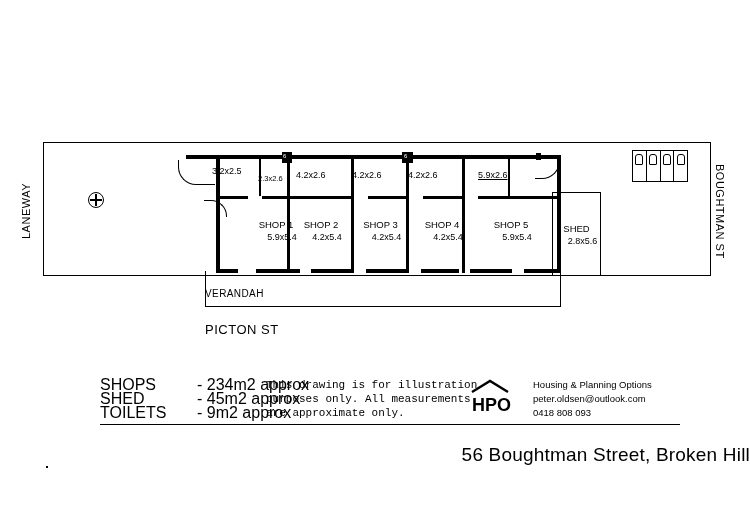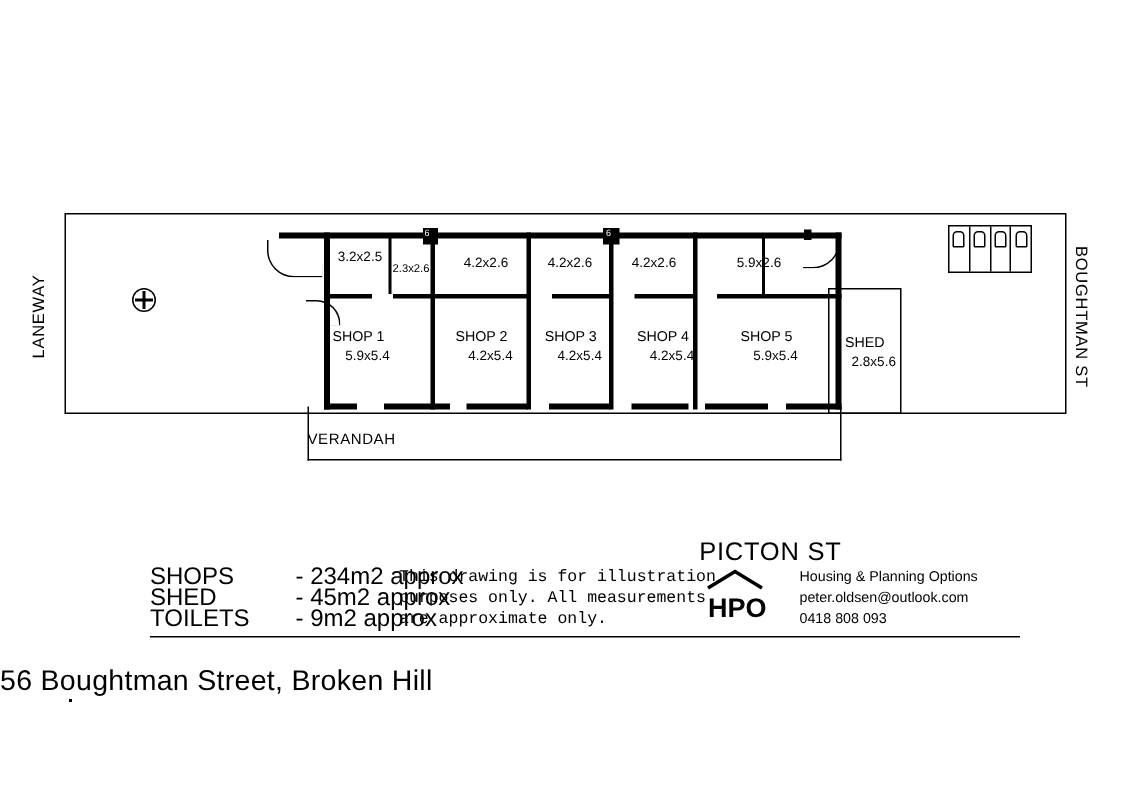--- a/index.html
+++ b/index.html
@@ -43,24 +43,23 @@
     height: 70px;
     transform: rotate(180deg);
   }
   #boughtman-label {
     left: 714px; top: 164px;
     height: 95px;
   }
   #picton-label {
     left: 205px; top: 322px;
     width: 356px;
-    text-align: right;
-    font-size: 17px;
+    text-align: left;
+    font-size: 13px;
     letter-spacing: 0.5px;
-    margin-top: 36px;
   }
 
   
   .wall {
     background: #000;
     position: absolute;
   }
 
   
   .room-label {
@@ -69,21 +68,21 @@
     font-size: 9px;
     line-height: 13px;
     white-space: nowrap;
   }
   .room-name { font-size: 9.5px; }
   .room-dim { font-size: 9px; margin-left: 12px; }
 
   .rear-dim {
     position: absolute;
     font-size: 9px;
-    text-align: center;
+    text-align: left;
     white-space: nowrap;
   }
 
   
   #verandah-box {
     left: 205px; top: 271px;
     width: 356px; height: 36px;
     border: 1.5px solid #000;
     border-top: none;
     box-sizing: border-box;
@@ -167,21 +166,21 @@
   #logo {
     position: absolute;
     left: 468px; top: 378px;
     width: 44px; height: 38px;
   }
 
   
   #footer-title {
     left: 0; top: 444px;
     width: 750px;
-    text-align: left;
+    text-align: right;
     font-size: 19px;
     letter-spacing: 0.2px;
   }
   #corner-dot {
     left: 46px; top: 466px;
     width: 2px; height: 2px;
     background: #000;
   }
   .tiny-num {
     position: absolute;
@@ -248,23 +247,23 @@
   <div class="wall" style="left:536px; top:153px; width:5px; height:7px;"></div>
 
   <div class="tiny-num" style="left:283px; top:153px; color:#fff;">6</div>
   <div class="tiny-num" style="left:404px; top:153px; color:#fff;">6</div>
 
   <div class="rear-dim" style="left:212px; top:166px; width:56px;">3.2x2.5</div>
   <div class="rear-dim" style="left:258px; top:174px; width:32px; font-size:7.5px;">2.3x2.6</div>
   <div class="rear-dim" style="left:296px; top:170px; width:56px;">4.2x2.6</div>
   <div class="rear-dim" style="left:352px; top:170px; width:56px;">4.2x2.6</div>
   <div class="rear-dim" style="left:408px; top:170px; width:56px;">4.2x2.6</div>
-  <div class="rear-dim" style="left:478px; top:170px; width:56px;">5.9x2.6</div>
-
-  <div class="room-label" style="left:205px; top:218px; width:68px;">
+  <div class="rear-dim" style="left:478px; top:170px; width:56px;text-decoration:underline;">5.9x2.6</div>
+
+  <div class="room-label" style="left:220px; top:218px; width:68px;padding-left:22px;">
     <div class="room-name">SHOP 1</div>
     <div class="room-dim">5.9x5.4</div>
   </div>
   <div class="room-label" style="left:290px; top:218px; width:62px;">
     <div class="room-name">SHOP 2</div>
     <div class="room-dim">4.2x5.4</div>
   </div>
   <div class="room-label" style="left:354px; top:218px; width:53px;">
     <div class="room-name">SHOP 3</div>
     <div class="room-dim">4.2x5.4</div>

